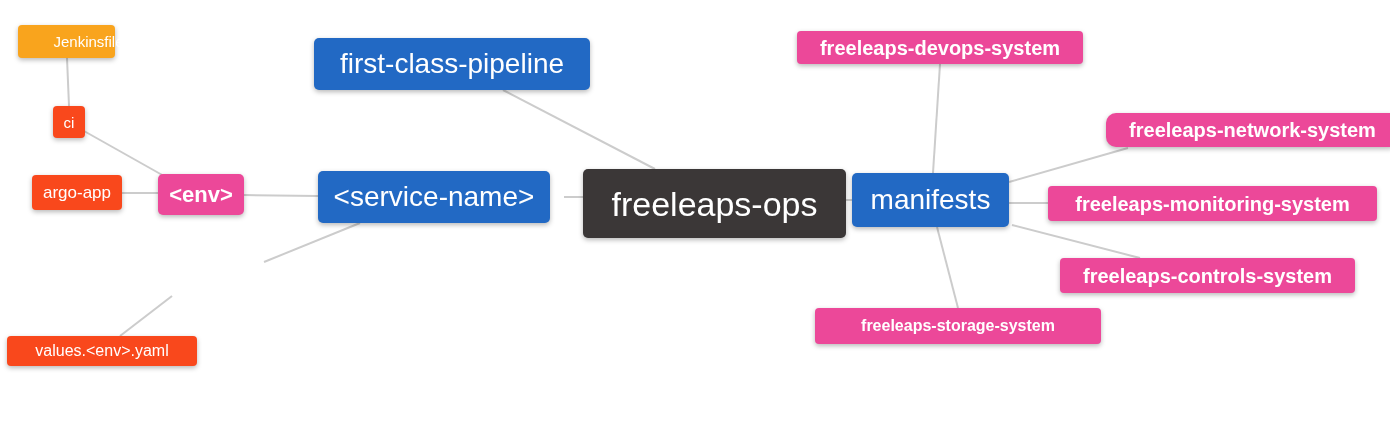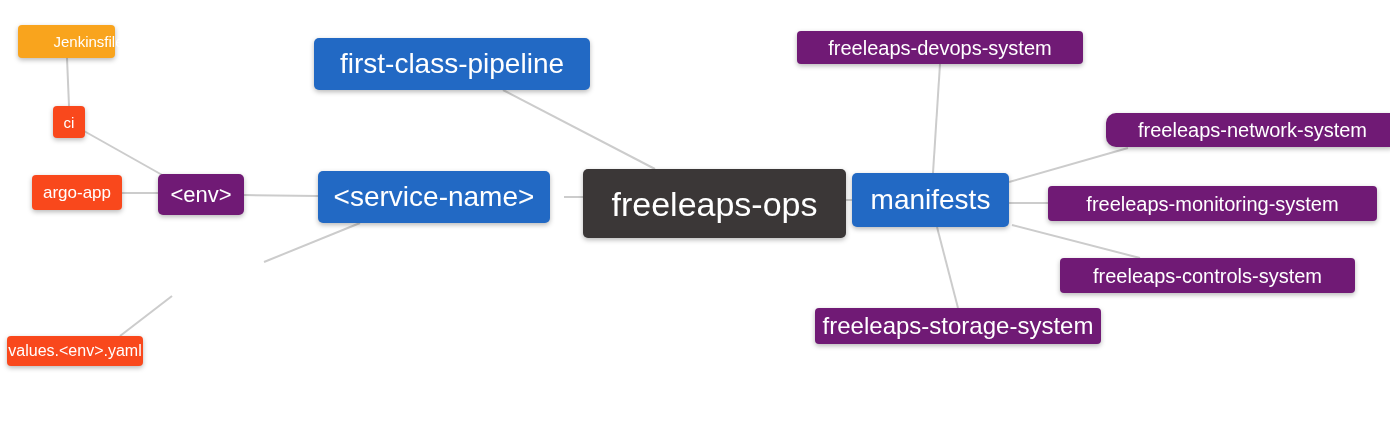--- a/index.html
+++ b/index.html
@@ -14,40 +14,40 @@
   .edge-layer line{stroke:#cccccc;stroke-width:2;}
   .node{
     position:absolute;box-sizing:border-box;
     display:flex;align-items:center;justify-content:center;
     color:#ffffff;border-radius:5px;
     box-shadow:0 2px 5px rgba(0,0,0,.28);
     white-space:nowrap;cursor:pointer;
     line-height:1;
   }
   .bg-blue{background:#2269C4;}
-  .bg-green{background:#701a75;}
+  .bg-green{background:#ec4899;font-weight:bold;}
   .bg-red{background:#F9481C;}
   .bg-orange{background:#F9A41D;}
   .bg-dark{background:#3B3737;}
 
   .n-jenkinsfile{left:18px;top:25px;width:97px;height:33px;font-size:15px;border-radius:4px;padding-left:44px;}
   .n-ci{left:53px;top:106px;width:32px;height:32px;font-size:15px;border-radius:4px;}
   .n-argo{left:32px;top:175px;width:90px;height:35px;font-size:17px;border-radius:4px;}
   .n-env{left:158px;top:174px;width:86px;height:41px;font-size:22px;}
   .n-fcp{left:314px;top:38px;width:276px;height:52px;font-size:28px;}
   .n-svc{left:318px;top:171px;width:232px;height:52px;font-size:28px;}
   .n-ops{left:583px;top:169px;width:263px;height:69px;font-size:34px;}
   .n-manifests{left:852px;top:173px;width:157px;height:54px;font-size:28px;text-align:right;}
   .n-devops{left:797px;top:31px;width:286px;height:33px;font-size:20px;border-radius:4px;}
   .n-network{left:1106px;top:113px;width:293px;height:34px;font-size:20px;border-radius:10px;}
   .n-monitoring{left:1048px;top:186px;width:329px;height:35px;font-size:20px;border-radius:4px;}
   .n-controls{left:1060px;top:258px;width:295px;height:35px;font-size:20px;border-radius:4px;}
-  .n-storage{left:815px;top:308px;width:286px;height:36px;font-size:24px;border-radius:4px;}
+  .n-storage{left:815px;top:308px;width:286px;height:36px;font-size:16px;border-radius:4px;}
   .n-helm{left:148px;top:257px;width:116px;height:39px;font-size:22px;}
-  .n-values{left:7px;top:336px;width:136px;height:30px;font-size:16px;border-radius:4px;}
+  .n-values{left:7px;top:336px;width:190px;height:30px;font-size:16px;border-radius:4px;}
 </style>
 </head>
 <body>
 
 <div class="canvas">
 
   <svg class="edge-layer" width="1390" height="421" viewBox="0 0 1390 421" aria-hidden="true">
     <line x1="67" y1="58" x2="69" y2="106"></line>
     <line x1="84" y1="131" x2="164" y2="176"></line>
     <line x1="122" y1="193" x2="158" y2="193"></line>

